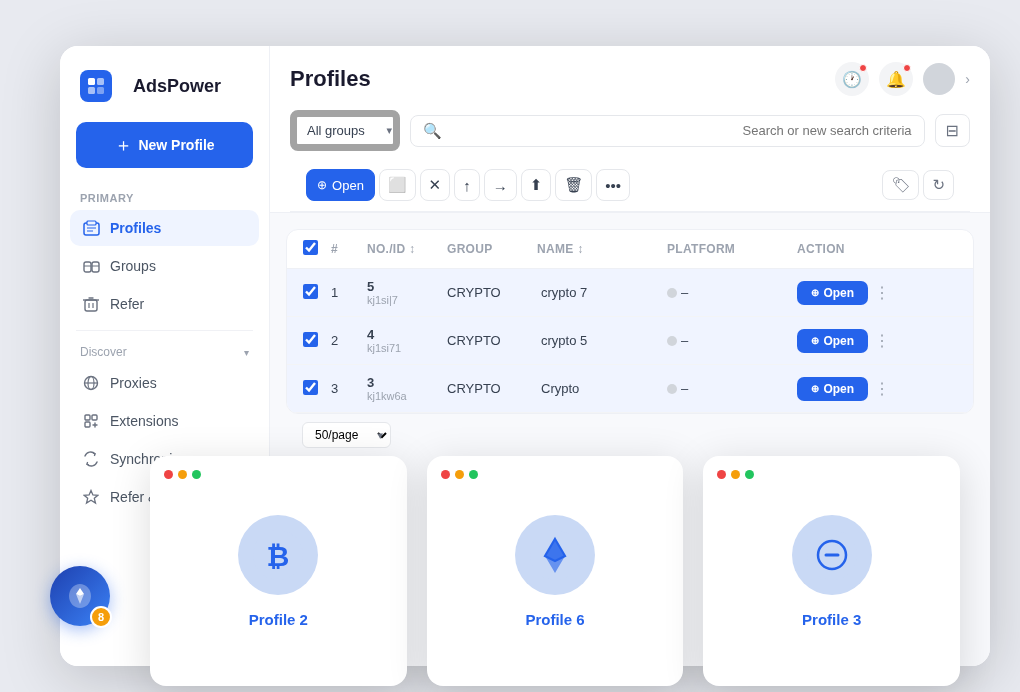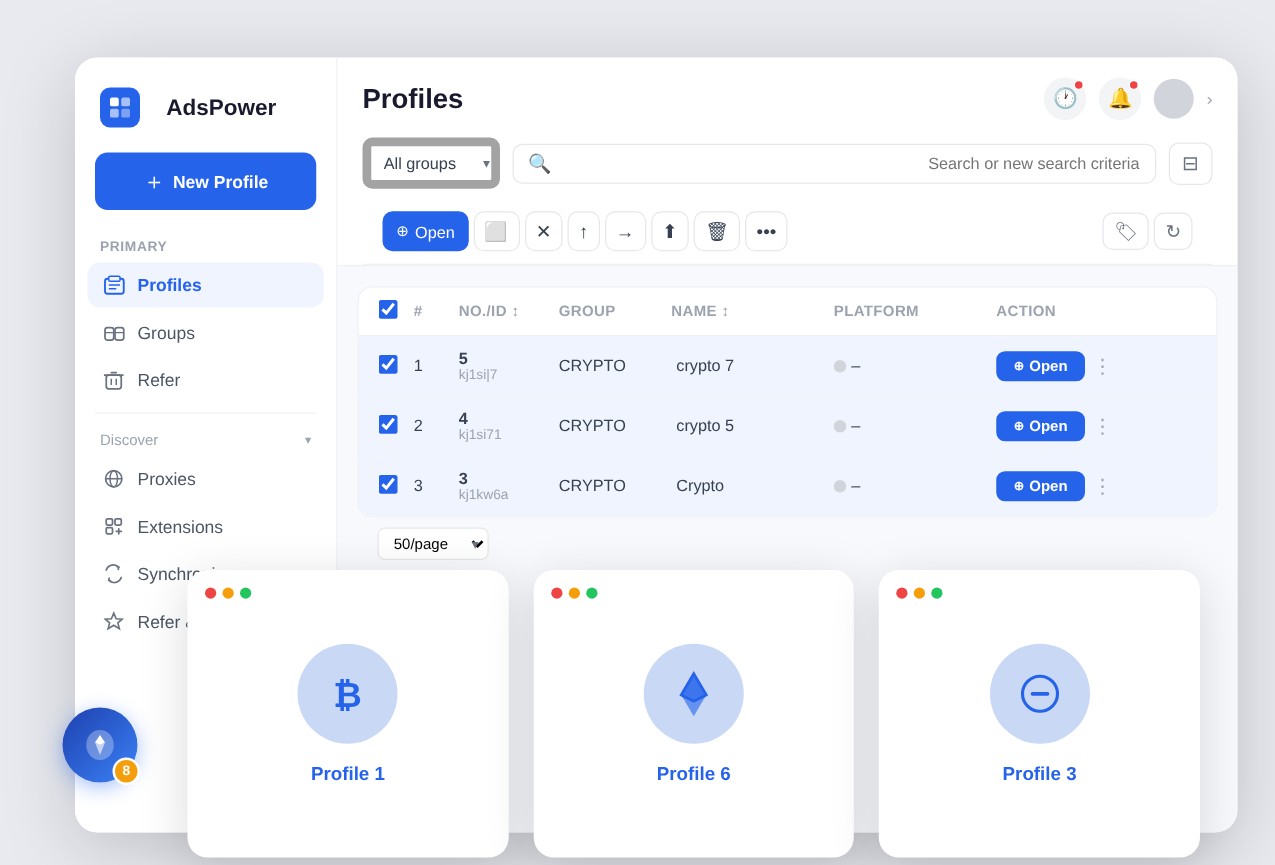--- a/index.html
+++ b/index.html
@@ -792,21 +792,21 @@
         <div class="dot red"></div>
         <div class="dot yellow"></div>
         <div class="dot green"></div>
       </div>
       <div class="crypto-icon-circle btc-circle">
         <svg width="52" height="52" viewBox="0 0 52 52" fill="none">
           <circle cx="26" cy="26" r="25" fill="#c9d9f5"></circle>
           <text x="50%" y="56%" dominant-baseline="middle" text-anchor="middle" font-size="28" font-weight="900" fill="#2563eb">₿</text>
         </svg>
       </div>
-      <span class="card-label">Profile 1</span>
+      <span class="card-label">Profile 2</span>
     </div>
 
     <div class="profile-card">
       <div class="card-dots">
         <div class="dot red"></div>
         <div class="dot yellow"></div>
         <div class="dot green"></div>
       </div>
       <div class="crypto-icon-circle eth-circle">
         <svg width="52" height="52" viewBox="0 0 52 52" fill="none">

